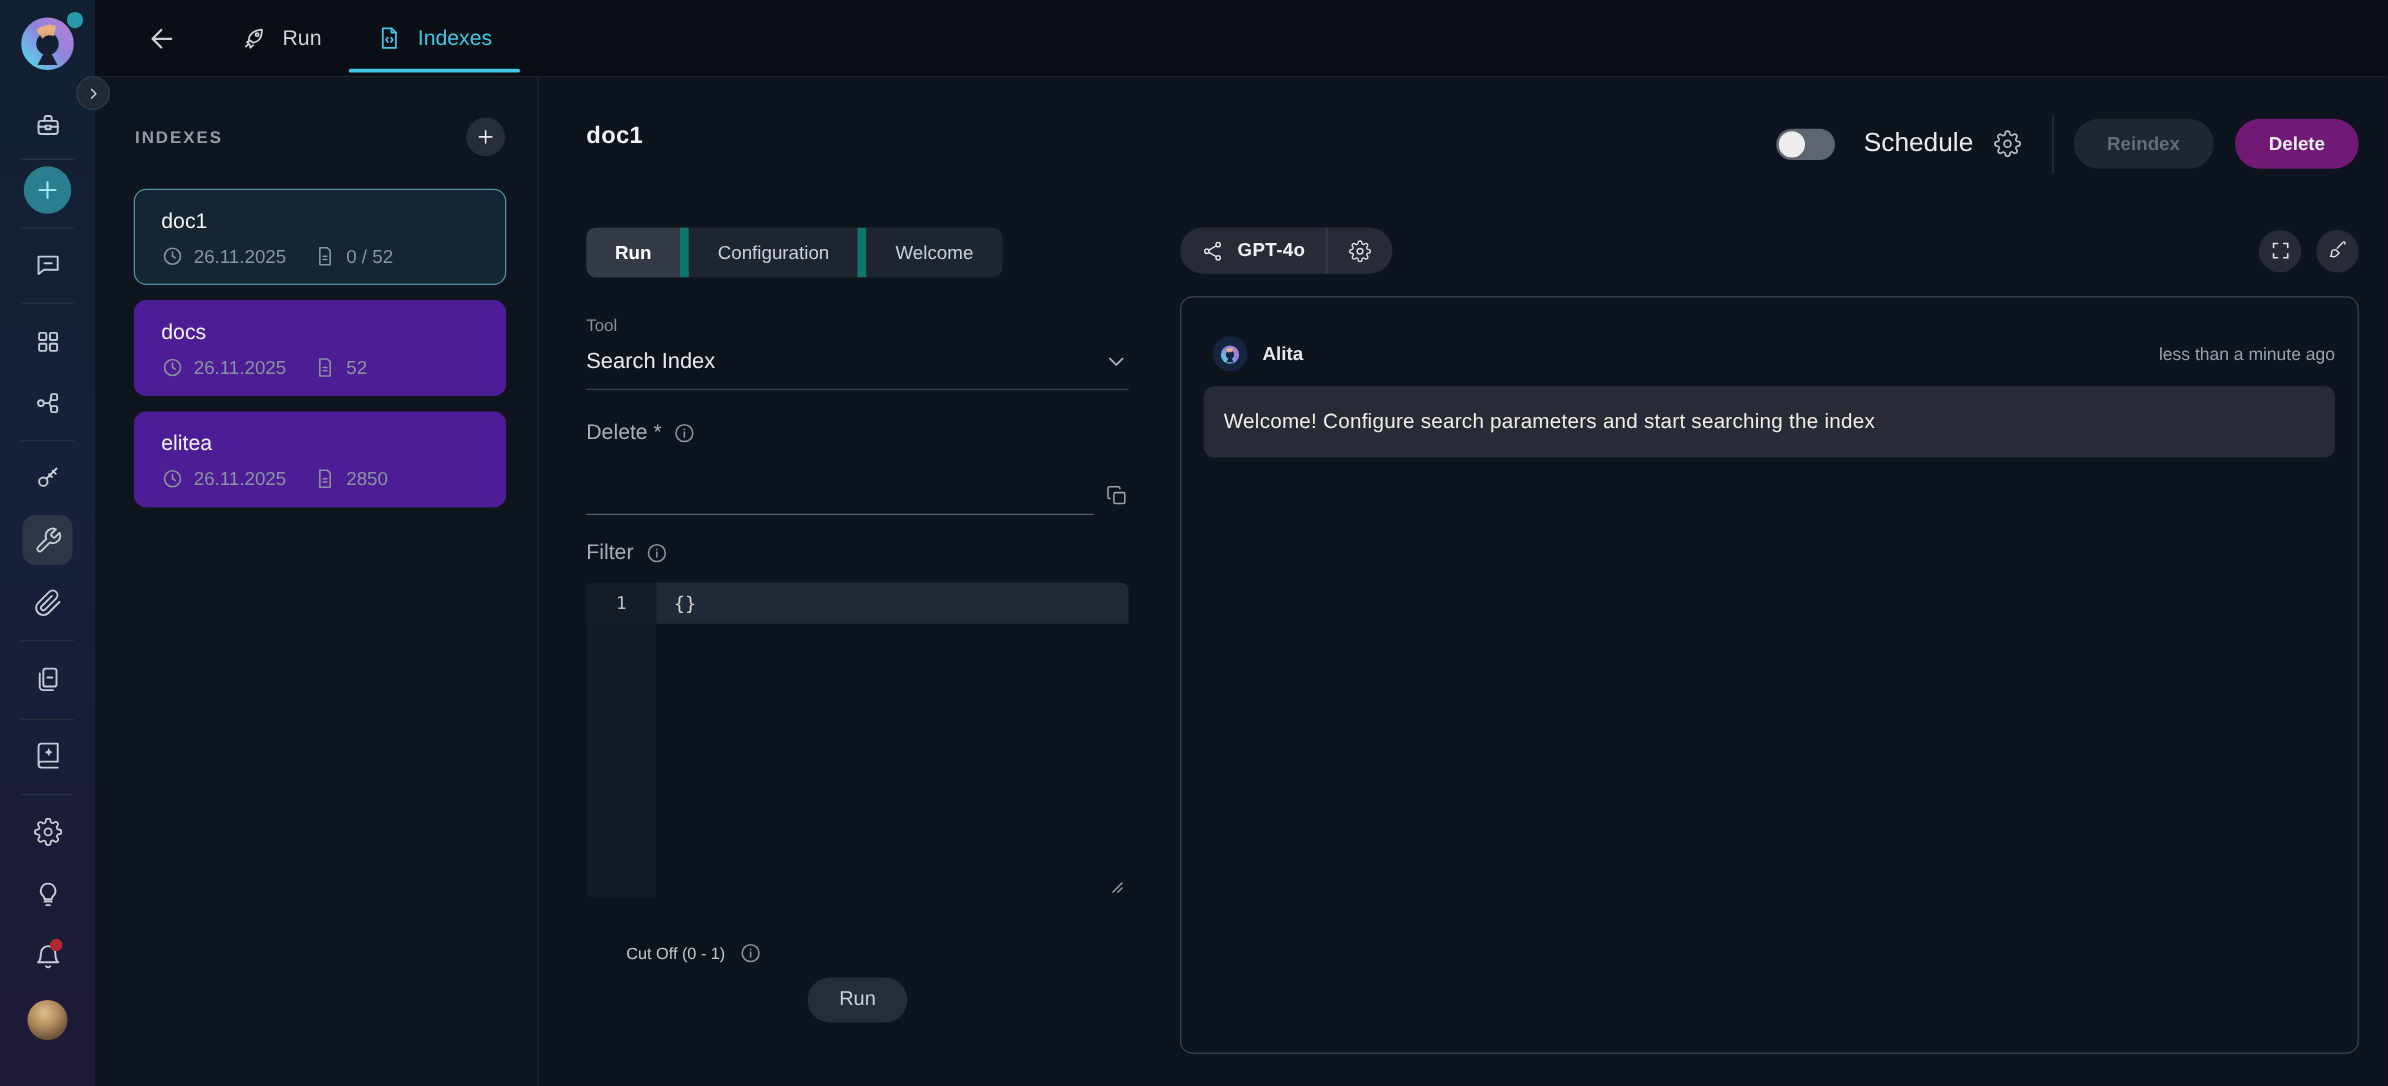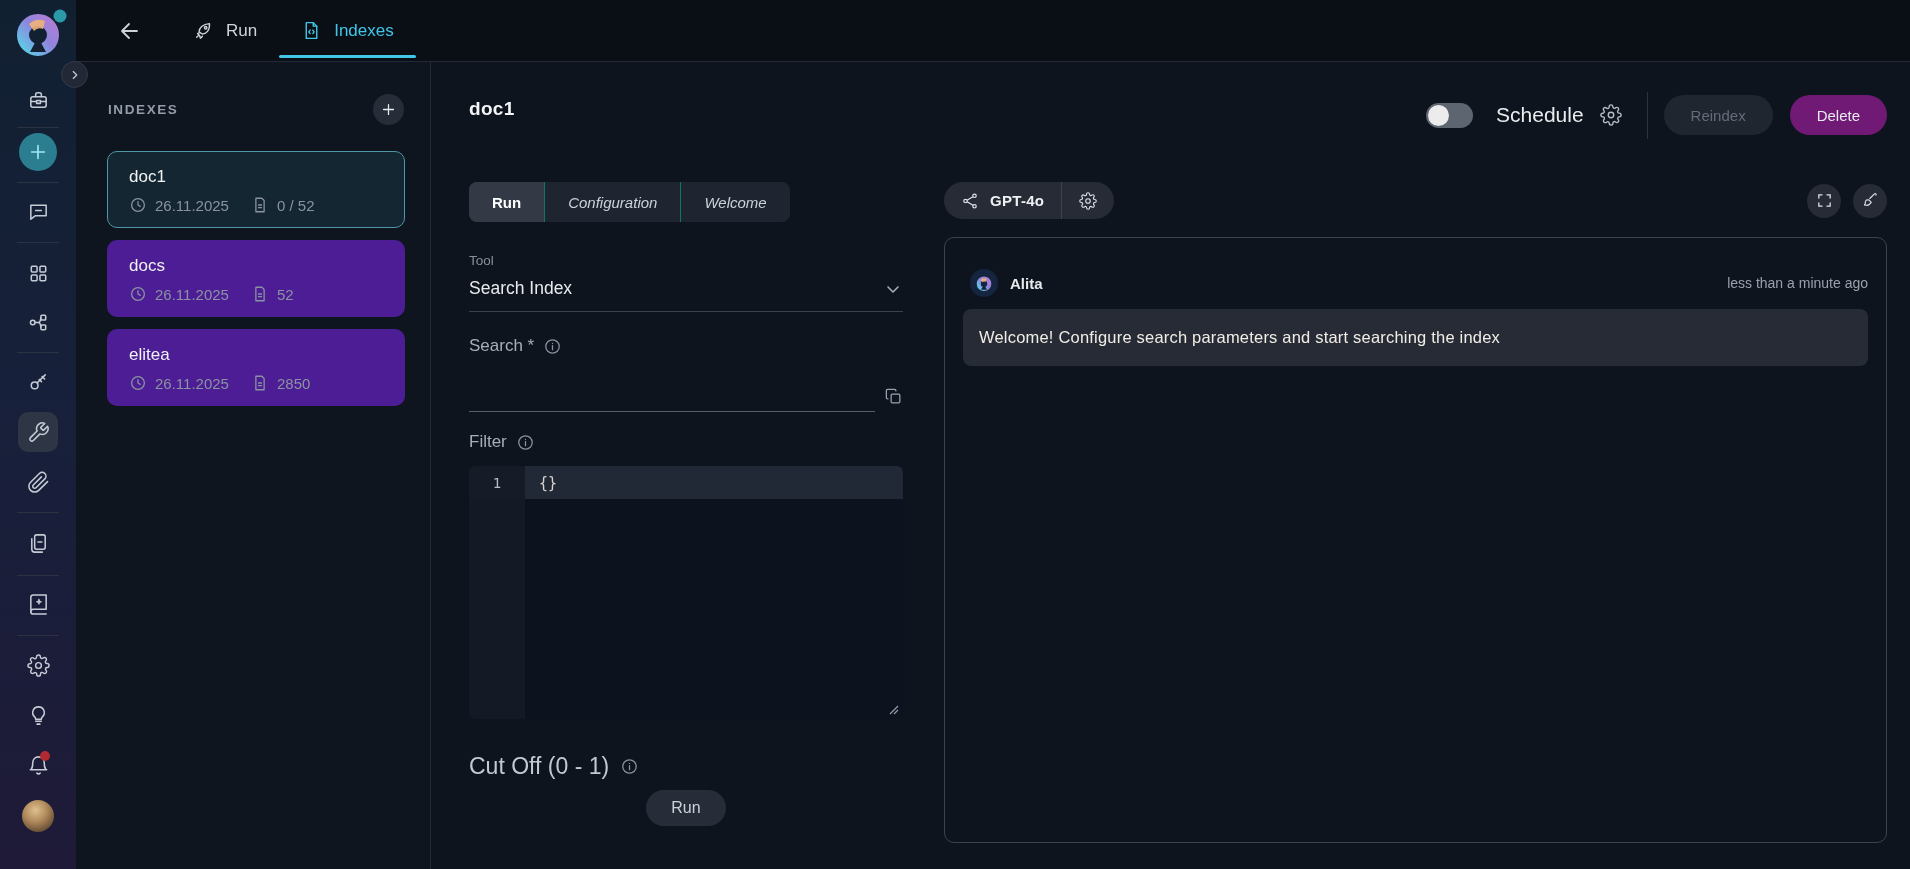--- a/index.html
+++ b/index.html
@@ -60,29 +60,29 @@
   .main{position:absolute;left:431px;top:62px;right:0;bottom:0;background:#0e141d;}
   .main-title{position:absolute;left:38px;top:36px;font-size:19px;font-weight:700;letter-spacing:.3px;color:#f2f4f6;}
   .head-right{position:absolute;right:23px;top:30px;height:46px;display:flex;align-items:center;}
   .toggle{width:47px;height:25px;border-radius:13px;background:#5d6571;position:relative;cursor:pointer;}
   .toggle .knob{position:absolute;left:2px;top:2px;width:21px;height:21px;border-radius:50%;background:#ececec;}
   .sched-label{margin-left:23px;font-size:21px;color:#e9ecef;}
   .sched-gear{margin-left:16px;color:#b6bcc7;display:flex;cursor:pointer;}
   .sched-gear svg{width:22px;height:22px;}
   .head-div{width:1px;height:47px;background:#2c3340;margin:0 16px 0 25px;}
   .pill{height:40px;border-radius:20px;display:flex;align-items:center;padding:16px 27px;
-        font-size:15px;font-weight:400;cursor:pointer;border:none;}
+        font-size:15px;font-weight:700;cursor:pointer;border:none;}
   .pill.reindex{background:#20262f;color:#646c7a;margin-right:17px;cursor:default;}
   .pill.delete{background:#701a75;color:#e8ebef;}
 
   
   .form-col{position:absolute;left:38px;top:120px;width:434px;}
   .seg-tabs{display:inline-flex;height:40px;background:#1f2530;border-radius:8px;overflow:hidden;}
   .seg{display:flex;align-items:center;padding:0 23px;font-size:15px;color:#ccd1d9;cursor:pointer;}
-  .seg + .seg{border-left:1px solid #0f766e;font-style:italic;}
+  .seg + .seg{border-left:7px solid #0f766e;}
   .seg.active{background:#333a46;color:#ffffff;font-weight:700;}
   .tool-block{margin-top:31px;}
   .tool-label{font-size:13.5px;color:#878f9c;}
   .tool-value-row{margin-top:10px;display:flex;align-items:center;justify-content:space-between;
                   padding-bottom:12px;border-bottom:1px solid #3a414e;cursor:pointer;}
   .tool-value{font-size:17.5px;color:#e8ebee;}
   .tool-value-row svg{width:20px;height:20px;color:#aab1bc;}
   .field-label-row{display:flex;align-items:center;gap:9px;}
   .field-label{font-size:17px;color:#a7aeb9;}
   .info-ic{color:#8a92a0;display:flex;}
@@ -96,21 +96,21 @@
   .editor{position:relative;margin-top:14px;height:253px;border-radius:6px;background:#0c121e;overflow:hidden;
           font-family:"DejaVu Sans Mono","Liberation Mono",monospace;}
   .ed-gutter-col{position:absolute;left:0;top:33px;bottom:0;width:56px;background:#131925;}
   .ed-line1{position:relative;display:flex;height:33px;z-index:2;}
   .ed-line1 .gut{width:56px;background:#161c27;display:flex;align-items:center;justify-content:center;
                  font-size:14px;color:#b8bec8;}
   .ed-line1 .code{flex:1;background:#222936;display:flex;align-items:center;padding-left:14px;
                   font-size:15px;color:#d8d3ca;}
   .resize-handle{position:absolute;right:4px;bottom:4px;color:#949cab;cursor:nwse-resize;z-index:3;display:flex;}
   .cutoff-row{margin-top:34px;display:flex;align-items:center;gap:11px;}
-  .cutoff-label{font-size:23px;color:#c3c9d1;}
+  .cutoff-label{font-size:13px;color:#c3c9d1;margin-left:32px;}
   .run-row{margin-top:10px;display:flex;justify-content:center;}
   .run-btn{background:#272d38;color:#ccd1d9;font-size:16px;border:none;border-radius:18px;
            padding:9px 25px;cursor:pointer;font-family:inherit;}
 
   
   .chat-col{position:absolute;left:513px;right:23px;top:120px;}
   .chat-head{display:flex;align-items:center;justify-content:space-between;}
   .model-ctl{display:flex;align-items:stretch;height:37px;background:#262b35;border-radius:19px;overflow:hidden;}
   .model-seg{display:flex;align-items:center;gap:11px;padding:16px 17px;cursor:pointer;color:#eef0f3;}
   .model-seg svg{width:18px;height:18px;color:#dfe3ea;}
@@ -377,21 +377,21 @@
         <div class="tool-value-row">
           <span class="tool-value">Search Index</span>
           <svg viewBox="0 0 24 24" fill="none" stroke="currentColor" stroke-width="1.8" stroke-linecap="round" stroke-linejoin="round">
               <path d="M6 9.5l6 6 6-6"></path>
             </svg>
         </div>
       </div>
 
       <div class="query-block">
         <div class="field-label-row">
-          <span class="field-label">Search *</span>
+          <span class="field-label">Delete *</span>
           <span class="info-ic">
             <svg viewBox="0 0 24 24" fill="none" stroke="currentColor" stroke-width="1.6" stroke-linecap="round">
                 <circle cx="12" cy="12" r="8.5"></circle>
                 <path d="M12 11v5"></path>
                 <path d="M12 8.1v.2"></path>
               </svg>
           </span>
         </div>
         <div class="query-input-row">
           <span class="query-underline"></span>

